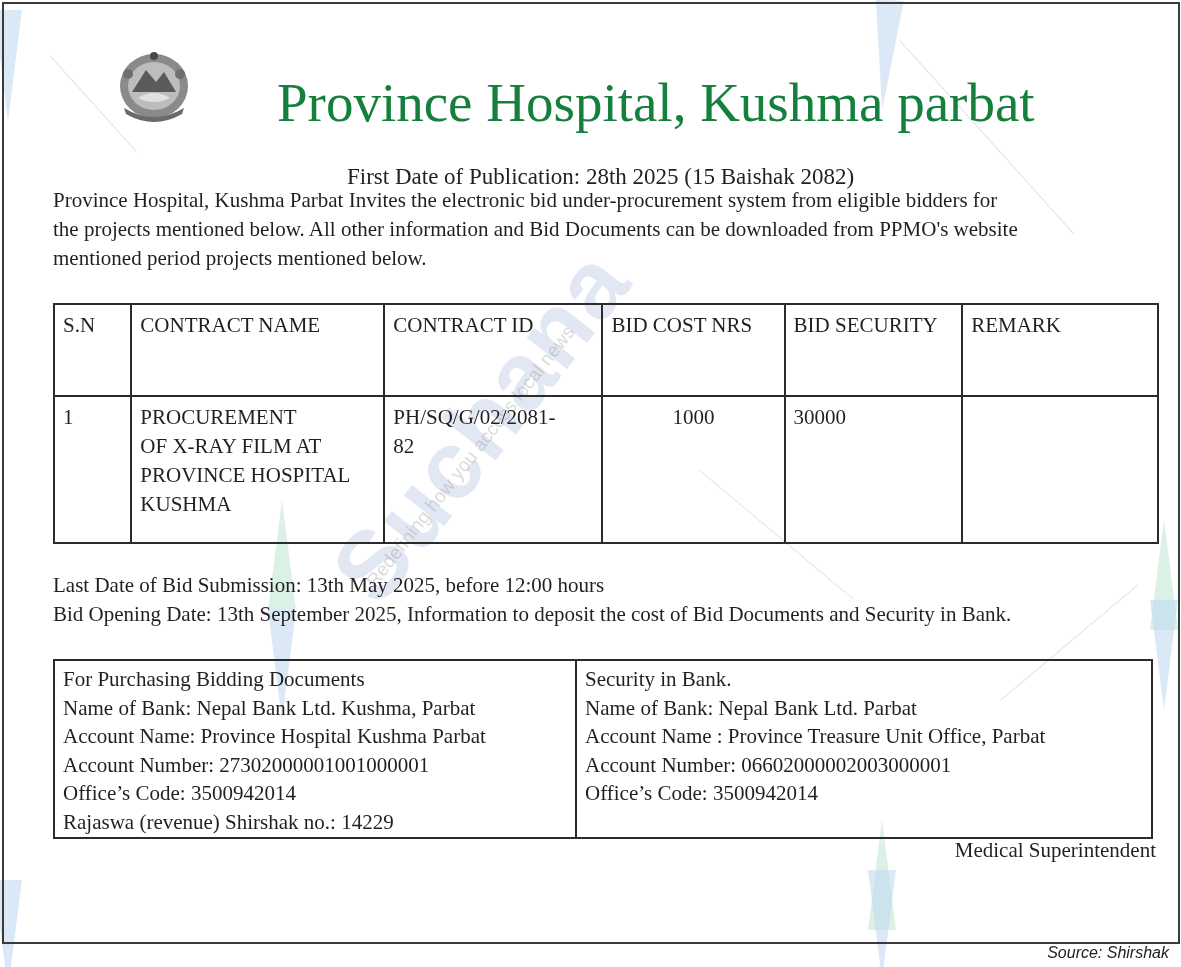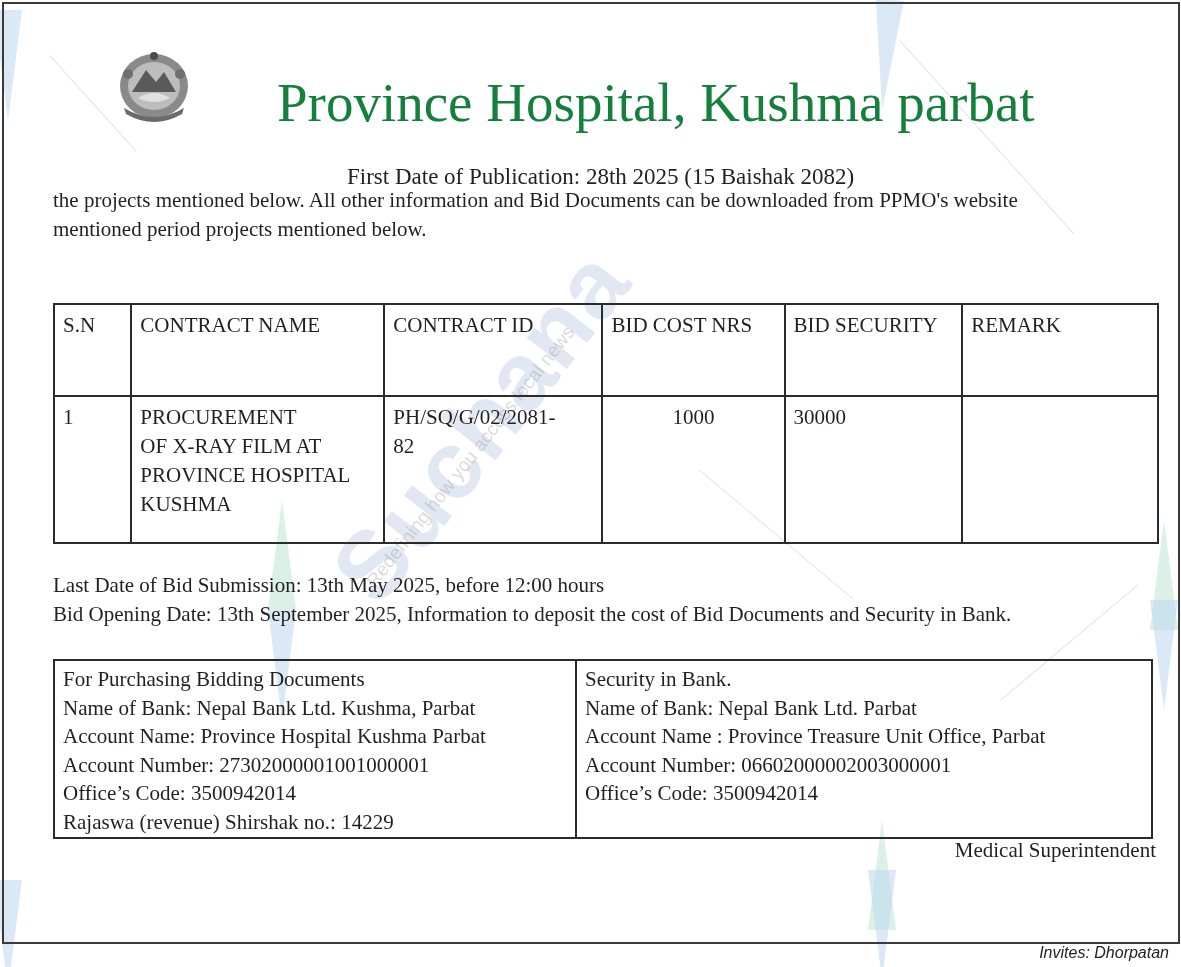--- a/index.html
+++ b/index.html
@@ -78,20 +78,21 @@
   <path d="M12 60 Q42 78 72 60 L70 66 Q42 82 14 66 Z" fill="#6a6a6a"></path>
   <circle cx="42" cy="8" r="4" fill="#4a4a4a"></circle>
   <circle cx="16" cy="26" r="5" fill="#6f6f6f"></circle>
   <circle cx="68" cy="26" r="5" fill="#6f6f6f"></circle>
 </svg>
 
 <div class="title">Province Hospital, Kushma parbat</div>
 <div class="subtitle">First Date of Publication: 28th 2025 (15 Baishak 2082)</div>
 
 <div class="intro">
+  <div>Province Hospital, Kushma Parbat Invites the electronic bid under-procurement system from eligible bidders for</div>
   <div>the projects mentioned below. All other information and Bid Documents can be downloaded from PPMO's website</div>
   <div>mentioned period projects mentioned below.</div>
 </div>
 
 <table class="contracts">
   <thead>
     <tr>
       <th class="col-sn">S.N</th>
       <th class="col-name">CONTRACT NAME</th>
       <th class="col-id">CONTRACT ID</th>
@@ -140,13 +141,13 @@
       <div class="bank-line">Office’s Code: 3500942014</div>
     </td>
   </tr>
 </tbody>
   </table>
 
 <div class="signature">
   <div>Medical Superintendent</div>
 </div>
 
-<div class="source">Invites: Dhorpatan</div>
+<div class="source">Source: Shirshak</div>
 
 </body></html>

